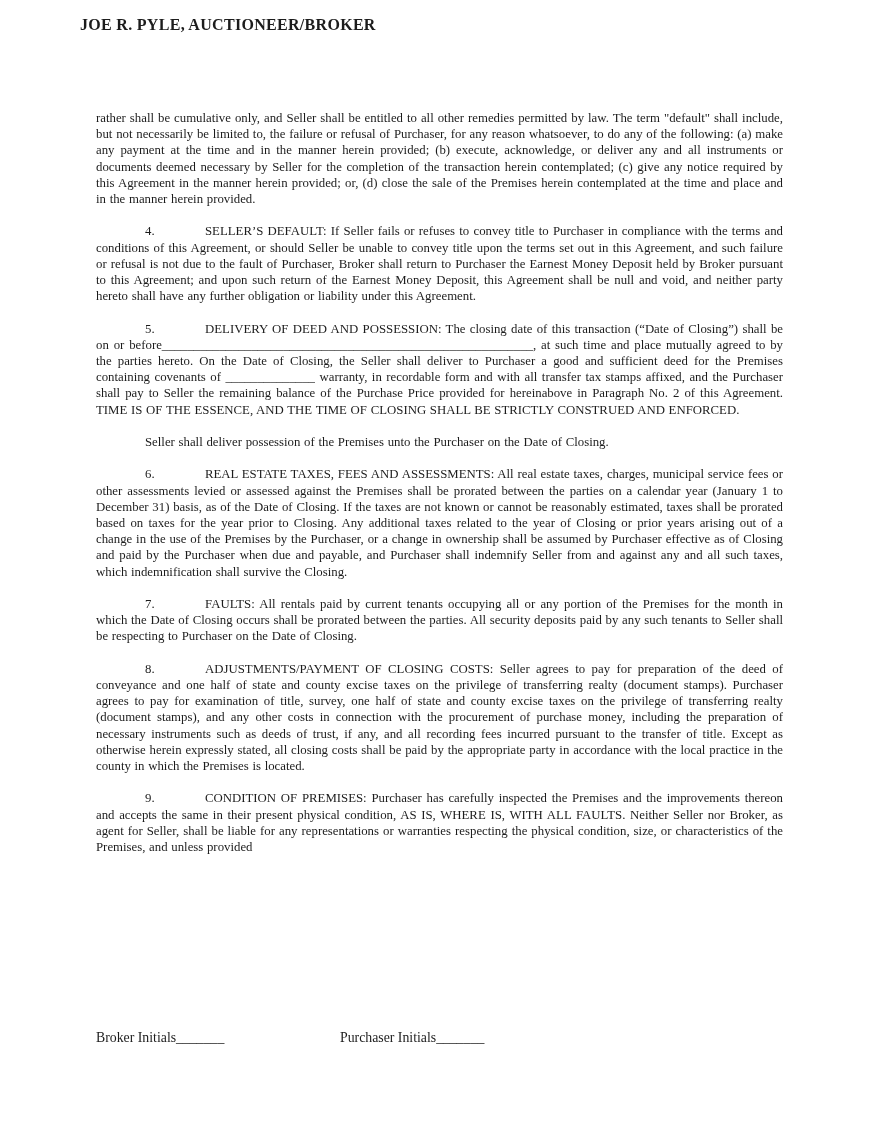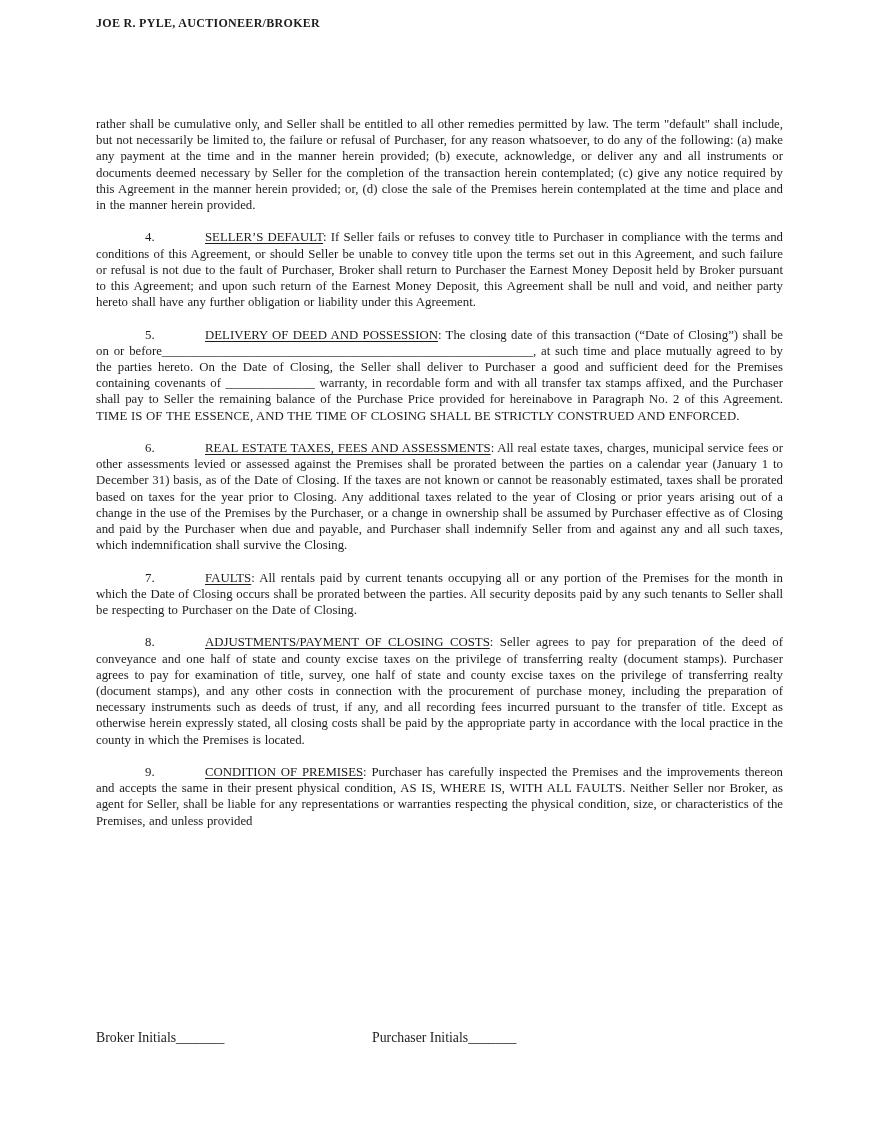--- a/index.html
+++ b/index.html
@@ -15,31 +15,31 @@
     font-family: "Liberation Serif", "DejaVu Serif", serif;
     color: #1c1c1c;
   }
   .page {
     position: absolute;
     inset: 0;
     background: #ffffff;
   }
   .doc-header {
     position: absolute;
-    left: 96px;
+    left: 80px;
     top: 16px;
-    font-size: 12px;
+    font-size: 16px;
     font-weight: bold;
     letter-spacing: 0.3px;
     white-space: nowrap;
   }
   .content {
     position: absolute;
     left: 96px;
-    top: 116px;
+    top: 110px;
     width: 687px;
   }
   .para {
     margin: 0 0 16.2px 0;
     font-size: 12.8px;
     line-height: 16.2px;
     text-align: justify;
     word-spacing: 0.5px;
   }
   .para.numbered {
@@ -47,58 +47,58 @@
   }
   .para.indented {
     text-indent: 49px;
   }
   .pnum {
     display: inline-block;
     width: 60px;
     text-indent: 0;
   }
   .phead {
-    text-decoration: underline;
     text-underline-offset: 2px;
   }
   .footer {
     position: absolute;
     left: 0;
     top: 1030px;
     width: 877px;
     font-size: 13.8px;
   }
   .footer .seller {
     position: absolute;
     left: 96px;
     top: 0;
     white-space: nowrap;
   }
   .footer .purchaser {
     position: absolute;
-    left: 372px;
+    left: 340px;
     top: 0;
     white-space: nowrap;
   }
 </style>
 </head>
 <body>
 
 <div class="page">
 
   <div class="doc-header">JOE R. PYLE, AUCTIONEER/BROKER</div>
 
   <div class="content">
 
     <p class="para"><span>rather shall be cumulative only, and Seller shall be entitled to all other remedies permitted by law. The term "default" shall include, but not necessarily be limited to, the failure or refusal of Purchaser, for any reason whatsoever, to do any of the following: (a) make any payment at the time and in the manner herein provided; (b) execute, acknowledge, or deliver any and all instruments or documents deemed necessary by Seller for the completion of the transaction herein contemplated; (c) give any notice required by this Agreement in the manner herein provided; or, (d) close the sale of the Premises herein contemplated at the time and place and in the manner herein provided.</span></p>
 
     <p class="para numbered"><span class="pnum">4.</span><span class="phead">SELLER’S DEFAULT</span><span>:  If Seller fails or refuses to convey title to Purchaser in compliance with the terms and conditions of this Agreement, or should Seller be unable to convey title upon the terms set out in this Agreement, and such failure or refusal is not due to the fault of Purchaser, Broker shall return to Purchaser the Earnest Money Deposit held by Broker pursuant to this Agreement; and upon such return of the Earnest Money Deposit, this Agreement shall be null and void, and neither party hereto shall have any further obligation or liability under this Agreement.</span></p>
 
     <p class="para numbered"><span class="pnum">5.</span><span class="phead">DELIVERY OF DEED AND POSSESSION</span><span>: The closing date of this transaction (“Date of Closing”) shall be on or before__________________________________________________________, at such time and place mutually agreed to by the parties hereto. On the Date of Closing, the Seller shall deliver to Purchaser a good and sufficient deed for the Premises containing covenants of ______________ warranty, in recordable form and with all transfer tax stamps affixed, and the Purchaser shall pay to Seller the remaining balance of the Purchase Price provided for hereinabove in Paragraph No. 2 of this Agreement. TIME IS OF THE ESSENCE, AND THE TIME OF CLOSING SHALL BE STRICTLY CONSTRUED AND ENFORCED.</span></p>
 
+    <p class="para indented"><span>Seller shall deliver possession of the Premises unto the Purchaser on the Date of Closing.</span></p>
 
     <p class="para numbered"><span class="pnum">6.</span><span class="phead">REAL ESTATE TAXES, FEES AND ASSESSMENTS</span><span>: All real estate taxes, charges, municipal service fees or other assessments levied or assessed against the Premises shall be prorated between the parties on a calendar year (January 1 to December 31) basis, as of the Date of Closing. If the taxes are not known or cannot be reasonably estimated, taxes shall be prorated based on taxes for the year prior to Closing. Any additional taxes related to the year of Closing or prior years arising out of a change in the use of the Premises by the Purchaser, or a change in ownership shall be assumed by Purchaser effective as of Closing and paid by the Purchaser when due and payable, and Purchaser shall indemnify Seller from and against any and all such taxes, which indemnification shall survive the Closing.</span></p>
 
     <p class="para numbered"><span class="pnum">7.</span><span class="phead">FAULTS</span><span>: All rentals paid by current tenants occupying all or any portion of the Premises for the month in which the Date of Closing occurs shall be prorated between the parties. All security deposits paid by any such tenants to Seller shall be respecting to Purchaser on the Date of Closing.</span></p>
 
     <p class="para numbered"><span class="pnum">8.</span><span class="phead">ADJUSTMENTS/PAYMENT OF CLOSING COSTS</span><span>:  Seller agrees to pay for preparation of the deed of conveyance and one half of state and county excise taxes on the privilege of transferring realty (document stamps). Purchaser agrees to pay for examination of title, survey, one half of state and county excise taxes on the privilege of transferring realty (document stamps), and any other costs in connection with the procurement of purchase money, including the preparation of necessary instruments such as deeds of trust, if any, and all recording fees incurred pursuant to the transfer of title. Except as otherwise herein expressly stated, all closing costs shall be paid by the appropriate party in accordance with the local practice in the county in which the Premises is located.</span></p>
 
     <p class="para numbered"><span class="pnum">9.</span><span class="phead">CONDITION OF PREMISES</span><span>: Purchaser has carefully inspected the Premises and the improvements thereon and accepts the same in their present physical condition, AS IS, WHERE IS, WITH ALL FAULTS. Neither Seller nor Broker, as agent for Seller, shall be liable for any representations or warranties respecting the physical condition, size, or characteristics of the Premises, and unless provided</span></p>
 
   </div>

